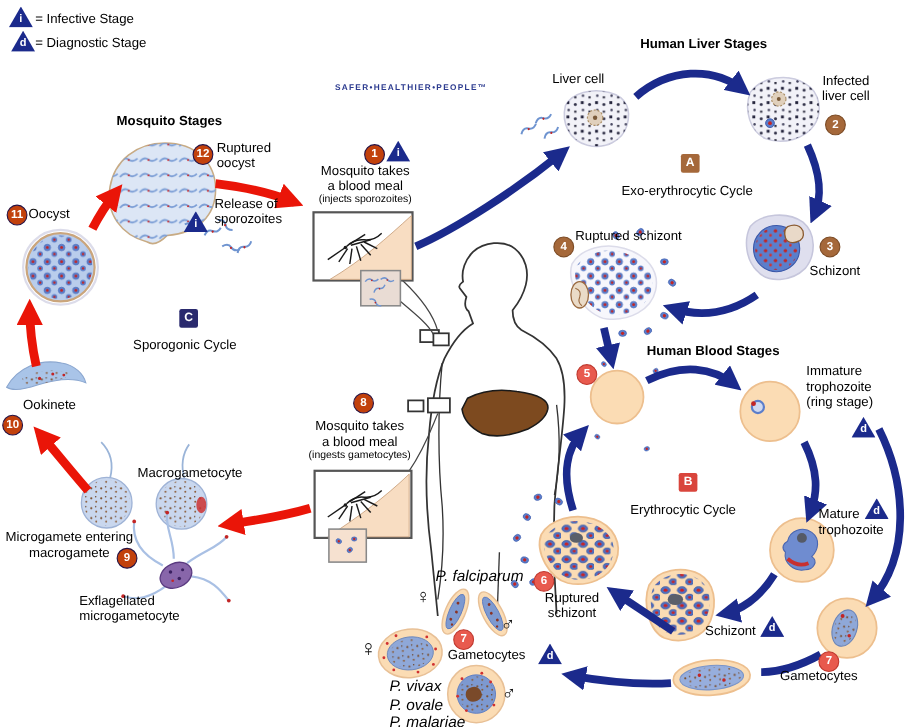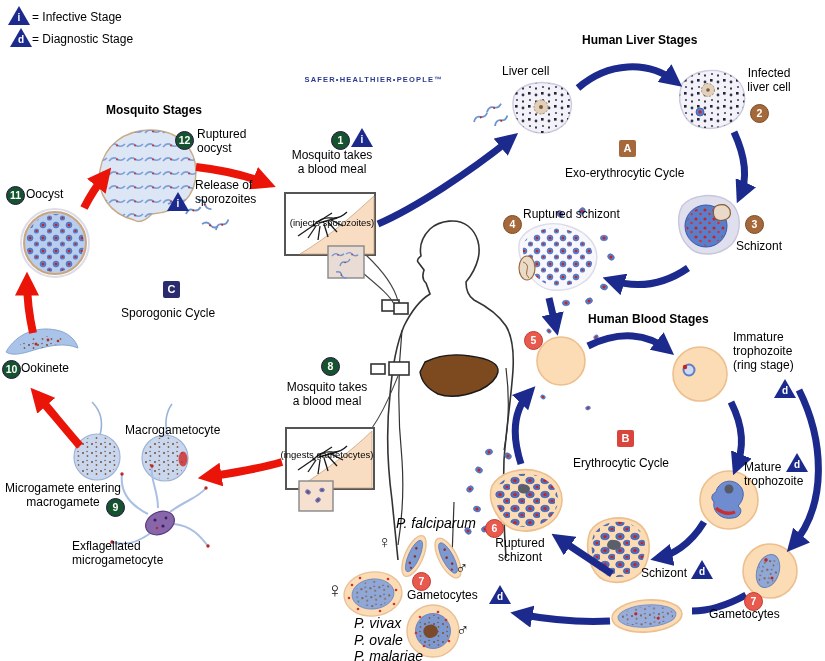--- a/index.html
+++ b/index.html
@@ -2,25 +2,25 @@
 <html><head>
 <meta charset="utf-8">
 <style>
   html,body{margin:0;padding:0;background:#fff;}
   #stage{position:relative;width:825px;height:661px;background:#fff;overflow:hidden;
          font-family:"Liberation Sans",sans-serif;color:#000;}
   #artwork{position:absolute;left:0;top:0;}
   .lbl{position:absolute;font-size:12px;line-height:1.18;white-space:nowrap;}
   .bold{font-weight:bold;}
   .ctr{text-align:center;}
-  .sub{font-size:9.5px;margin-top:41px;}
+  .sub{font-size:9.5px;}
   .ital{font-style:italic;font-size:14px;}
   .badge{position:absolute;width:17px;height:17px;border-radius:50%;color:#fff;
          font-size:10.5px;font-weight:bold;text-align:center;line-height:17px;}
-  .b-purple{background:#14532d;border:1px solid #241245;}
+  .b-purple{background:#c2410c;border:1px solid #241245;}
   .b-brown{background:#a5683a;border:1px solid #7d4c26;}
   .b-red{background:#e85a4e;border:1px solid #c03a30;}
   .tri{position:absolute;width:22px;height:19px;background:#1b2a8c;
        clip-path:polygon(50% 0,0 100%,100% 100%);text-align:center;}
   .tri span{display:inline-block;margin-top:5px;color:#fff;font-size:10px;font-weight:bold;line-height:14px;}
   .cyclebox{position:absolute;width:17px;height:17px;color:#fff;font-size:11px;font-weight:bold;
             text-align:center;line-height:17px;border-radius:2px;}
   .cb-a{background:#a5683a;}
   .cb-b{background:#d9453c;}
   .cb-c{background:#2a2a6e;}
@@ -379,21 +379,21 @@
 <div class="badge b-purple" style="left:331px;top:131px">1</div>
 <div class="badge b-brown" style="left:750px;top:104px">2</div>
 <div class="badge b-brown" style="left:745px;top:215px">3</div>
 <div class="badge b-brown" style="left:503px;top:215px">4</div>
 <div class="badge b-red" style="left:524px;top:331px">5</div>
 <div class="badge b-red" style="left:485px;top:519px">6</div>
 <div class="badge b-red" style="left:744px;top:592px">7</div>
 <div class="badge b-red" style="left:412px;top:572px">7</div>
 <div class="badge b-purple" style="left:321px;top:357px">8</div>
 <div class="badge b-purple" style="left:106px;top:498px">9</div>
-<div class="badge b-purple" style="left:2px;top:360px">10</div>
+<div class="badge b-purple" style="left:2px;top:377px">10</div>
 <div class="badge b-purple" style="left:6px;top:186px">11</div>
 <div class="badge b-purple" style="left:175px;top:131px">12</div>
 
 <div class="tri" style="left:351px;top:128px"><span>i</span></div>
 <div class="tri" style="left:167px;top:192px"><span>i</span></div>
 <div class="tri" style="left:774px;top:379px"><span>d</span></div>
 <div class="tri" style="left:786px;top:453px"><span>d</span></div>
 <div class="tri" style="left:691px;top:560px"><span>d</span></div>
 <div class="tri" style="left:489px;top:585px"><span>d</span></div>
 

